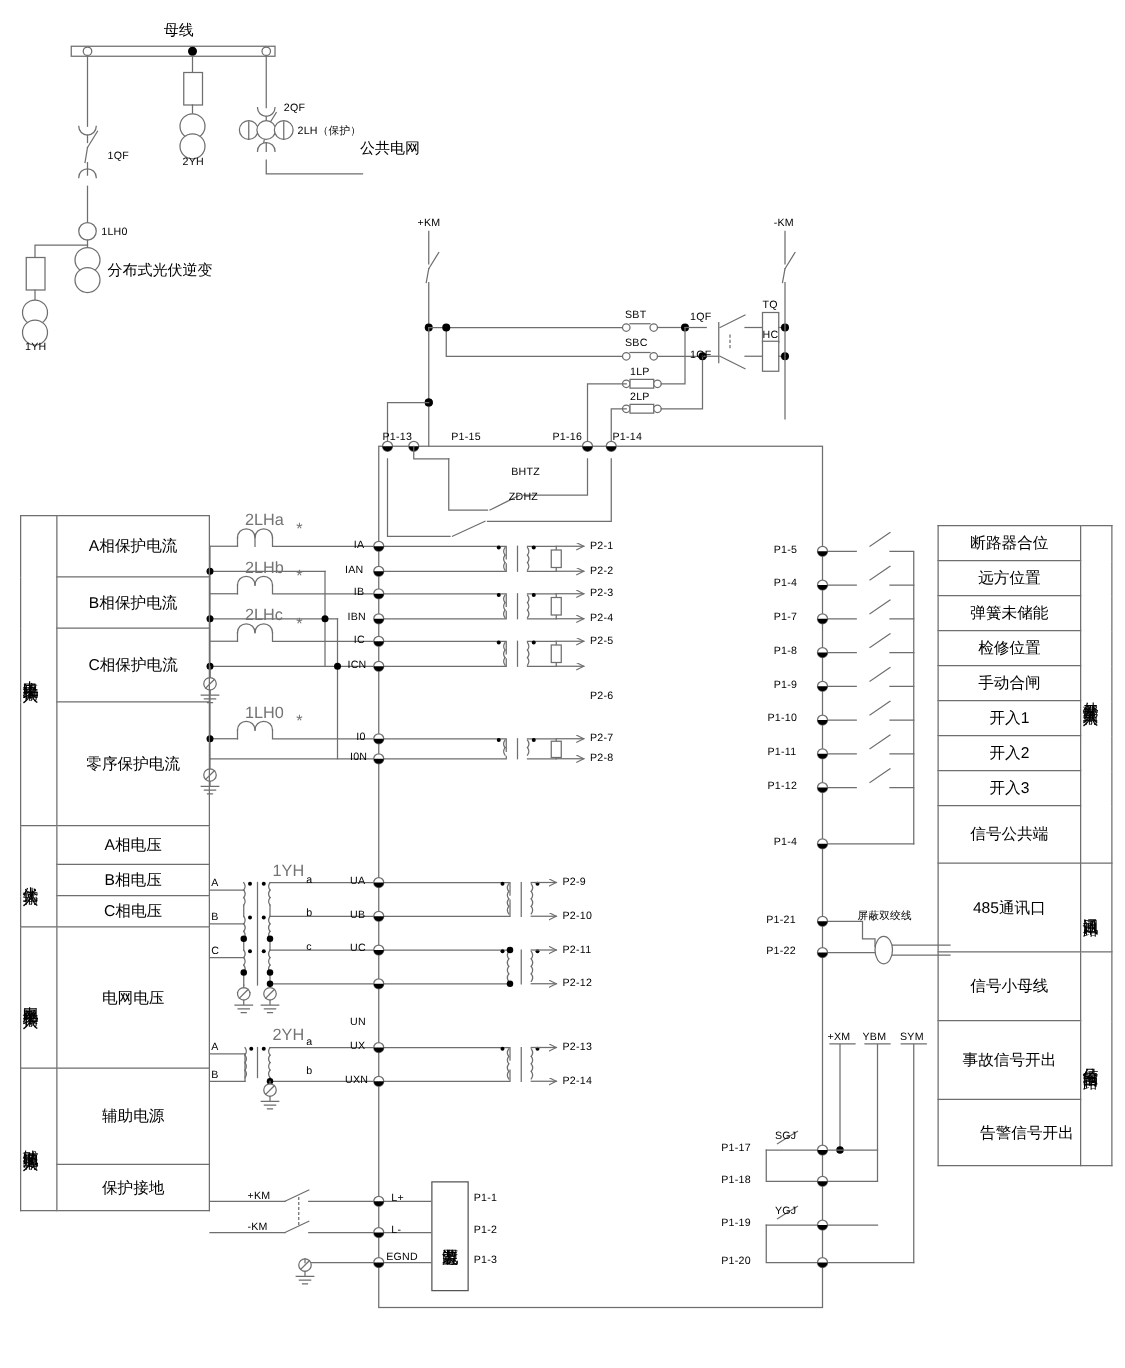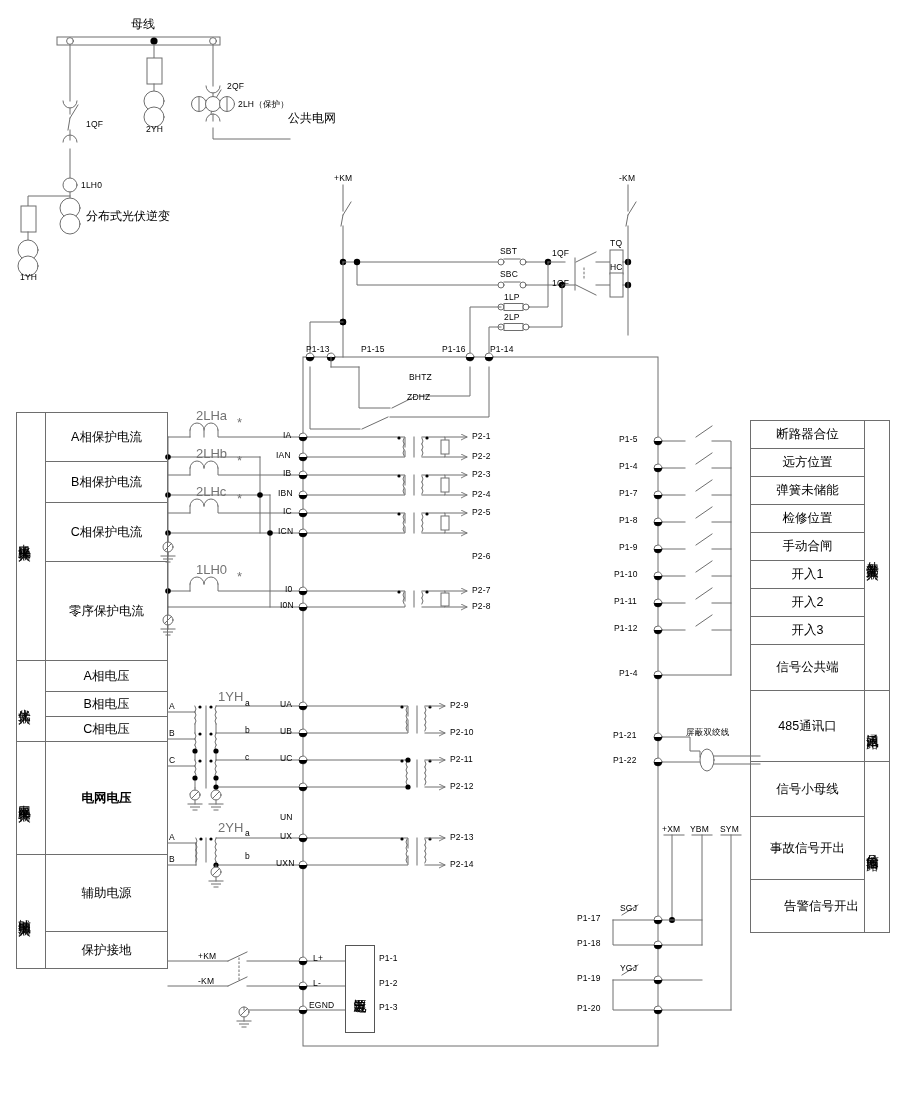--- a/index.html
+++ b/index.html
@@ -737,21 +737,21 @@
           <td style="height:24px;">B相电压</td>
         </tr>
     <tr>
           <td style="height:24px;">C相电压</td>
         </tr>
 
     <tr>
       <td>
         <div class="vert">电网采样输入</div>
       </td>
-      <td style="height:112px;font-weight:bold;">电网电压</td>
+      <td style="height:112px;">电网电压</td>
     </tr>
 
     <tr>
       <td rowspan="2">
         <div class="vert">辅助电源输入</div>
       </td>
       <td style="height:76px;">辅助电源</td>
     </tr>
     <tr>
           <td style="height:36px;">保护接地</td>

